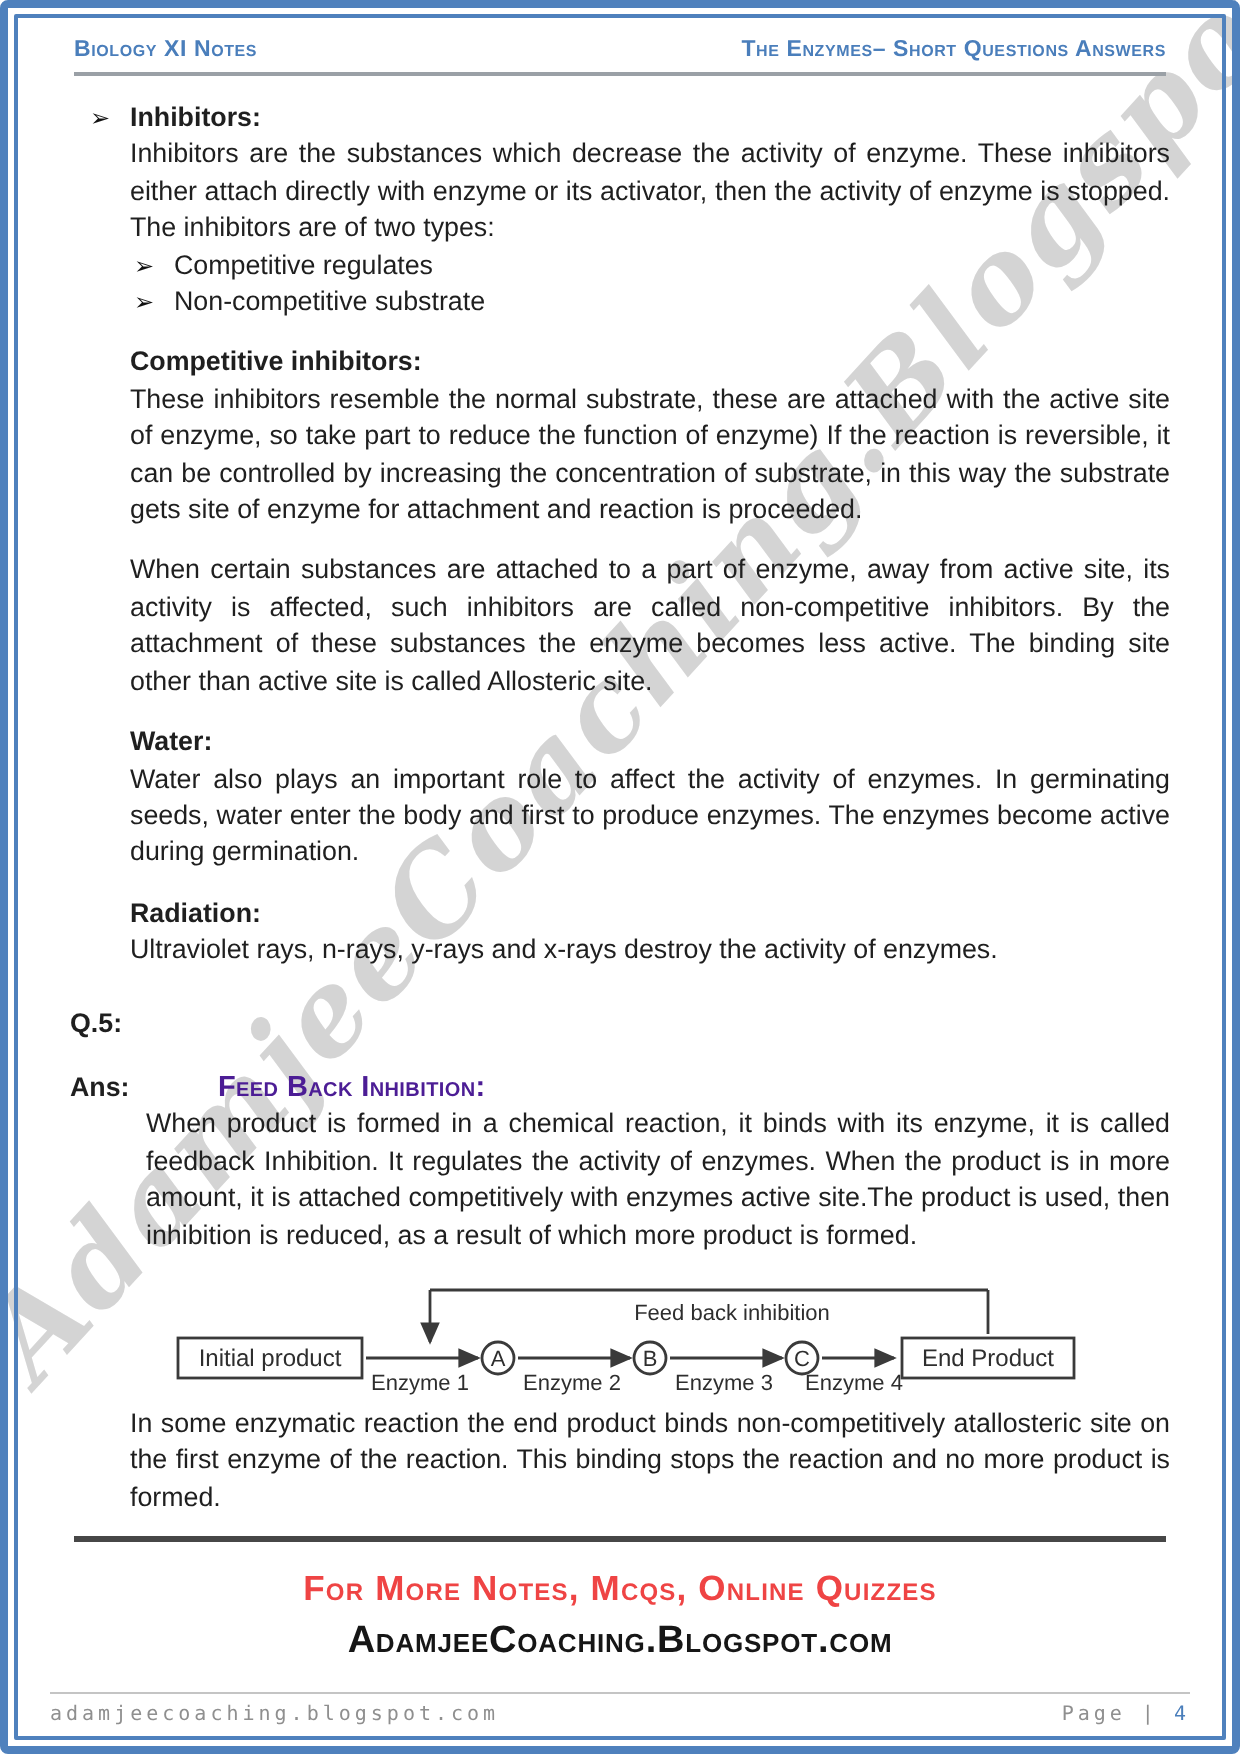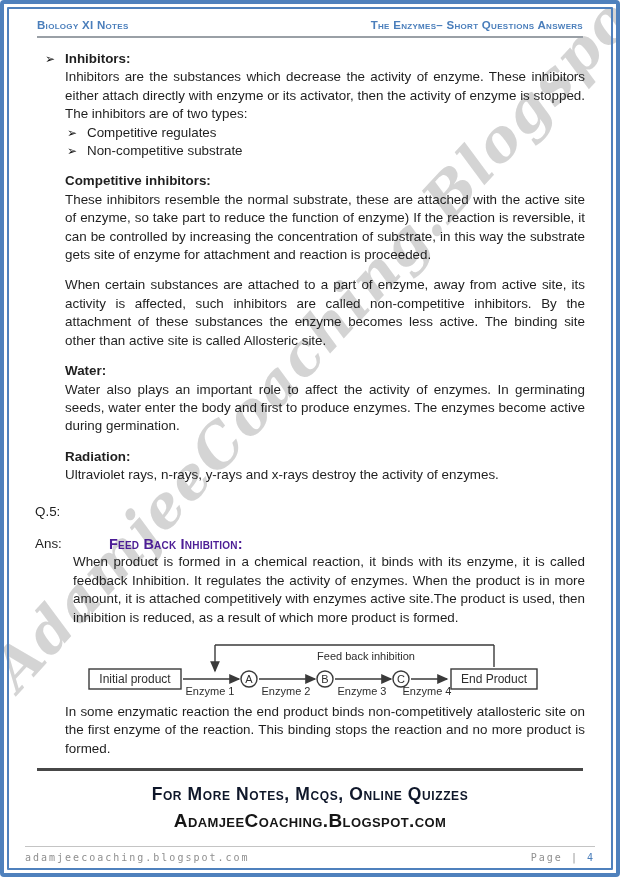--- a/index.html
+++ b/index.html
@@ -25,33 +25,33 @@
   .body-text{font-size:13.4px;line-height:18.4px;text-align:justify;}
   .sec-head{font-weight:bold;font-size:13.4px;line-height:18.4px;margin-left:30px;}
   .sec-head-bullet{position:relative;margin-left:30px;font-weight:bold;font-size:13.4px;line-height:18.4px;}
   .bullet-glyph{position:absolute;left:-20px;top:0;font-weight:normal;font-size:12px;color:#111;}
   .para{margin:0 0 0 30px;}
   .sub-bullet{position:relative;margin-left:52px;line-height:18.4px;font-size:13.4px;}
   .gap12{height:12px;}
   .gap18{height:18px;}
   .gap14{height:14px;}
   .qa-row{display:flex;align-items:flex-start;}
-  .qa-label{width:38px;flex:0 0 38px;font-weight:normal;font-size:13.4px;line-height:18.4px;}
+  .qa-label{width:38px;flex:0 0 38px;font-weight:bold;font-size:13.4px;line-height:18.4px;}
   .q-text{font-weight:bold;font-size:13.4px;line-height:18.4px;}
   .ans-head{
     font-variant:small-caps;font-weight:bold;font-size:14.5px;line-height:18.4px;color:#4c1d95;letter-spacing:0.2px;margin-left:36px;
   }
   .diagram-wrap{margin:6px 0 4px 48px;}
   .diagram-wrap svg{display:block;}
   .dia-label{font-family:"Liberation Sans", sans-serif;font-size:11px;fill:#2e2e2e;}
   .dia-box-label{font-family:"Liberation Sans", sans-serif;font-size:12px;fill:#2e2e2e;}
   .dark-rule{border-top:3px solid #474747;margin:10px 2px 0 2px;}
   .footer-line1{
     margin-top:13px;text-align:center;font-variant:small-caps;font-weight:600;
-    font-size:17.5px;color:#0f172a;letter-spacing:0.6px;
+    font-size:17.5px;color:#ef4444;letter-spacing:0.6px;
   }
   .footer-line2{
     margin-top:5px;text-align:center;font-variant:small-caps;font-weight:bold;
     font-size:19px;color:#161616;letter-spacing:0.4px;
   }
   .bottom-bar{
     position:absolute;left:16px;right:16px;bottom:2px;height:17px;
     border-top:1.5px solid #c4c4c4;display:flex;justify-content:space-between;align-items:center;
     font-family:"DejaVu Sans Mono", monospace;font-size:10px;letter-spacing:2px;color:#8f8f8f;
     padding-top:2px;

